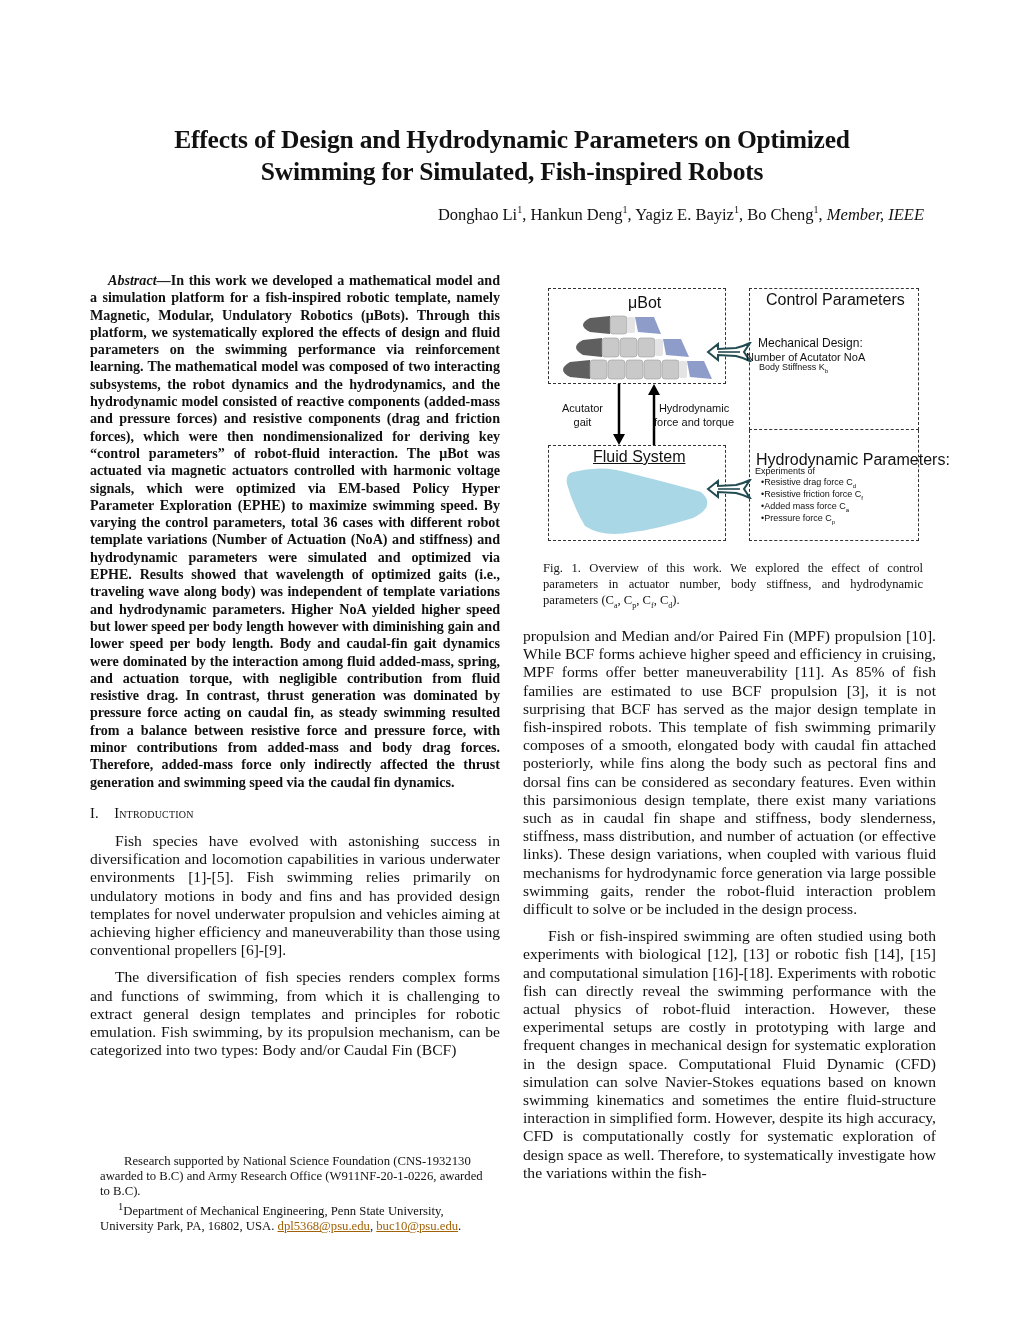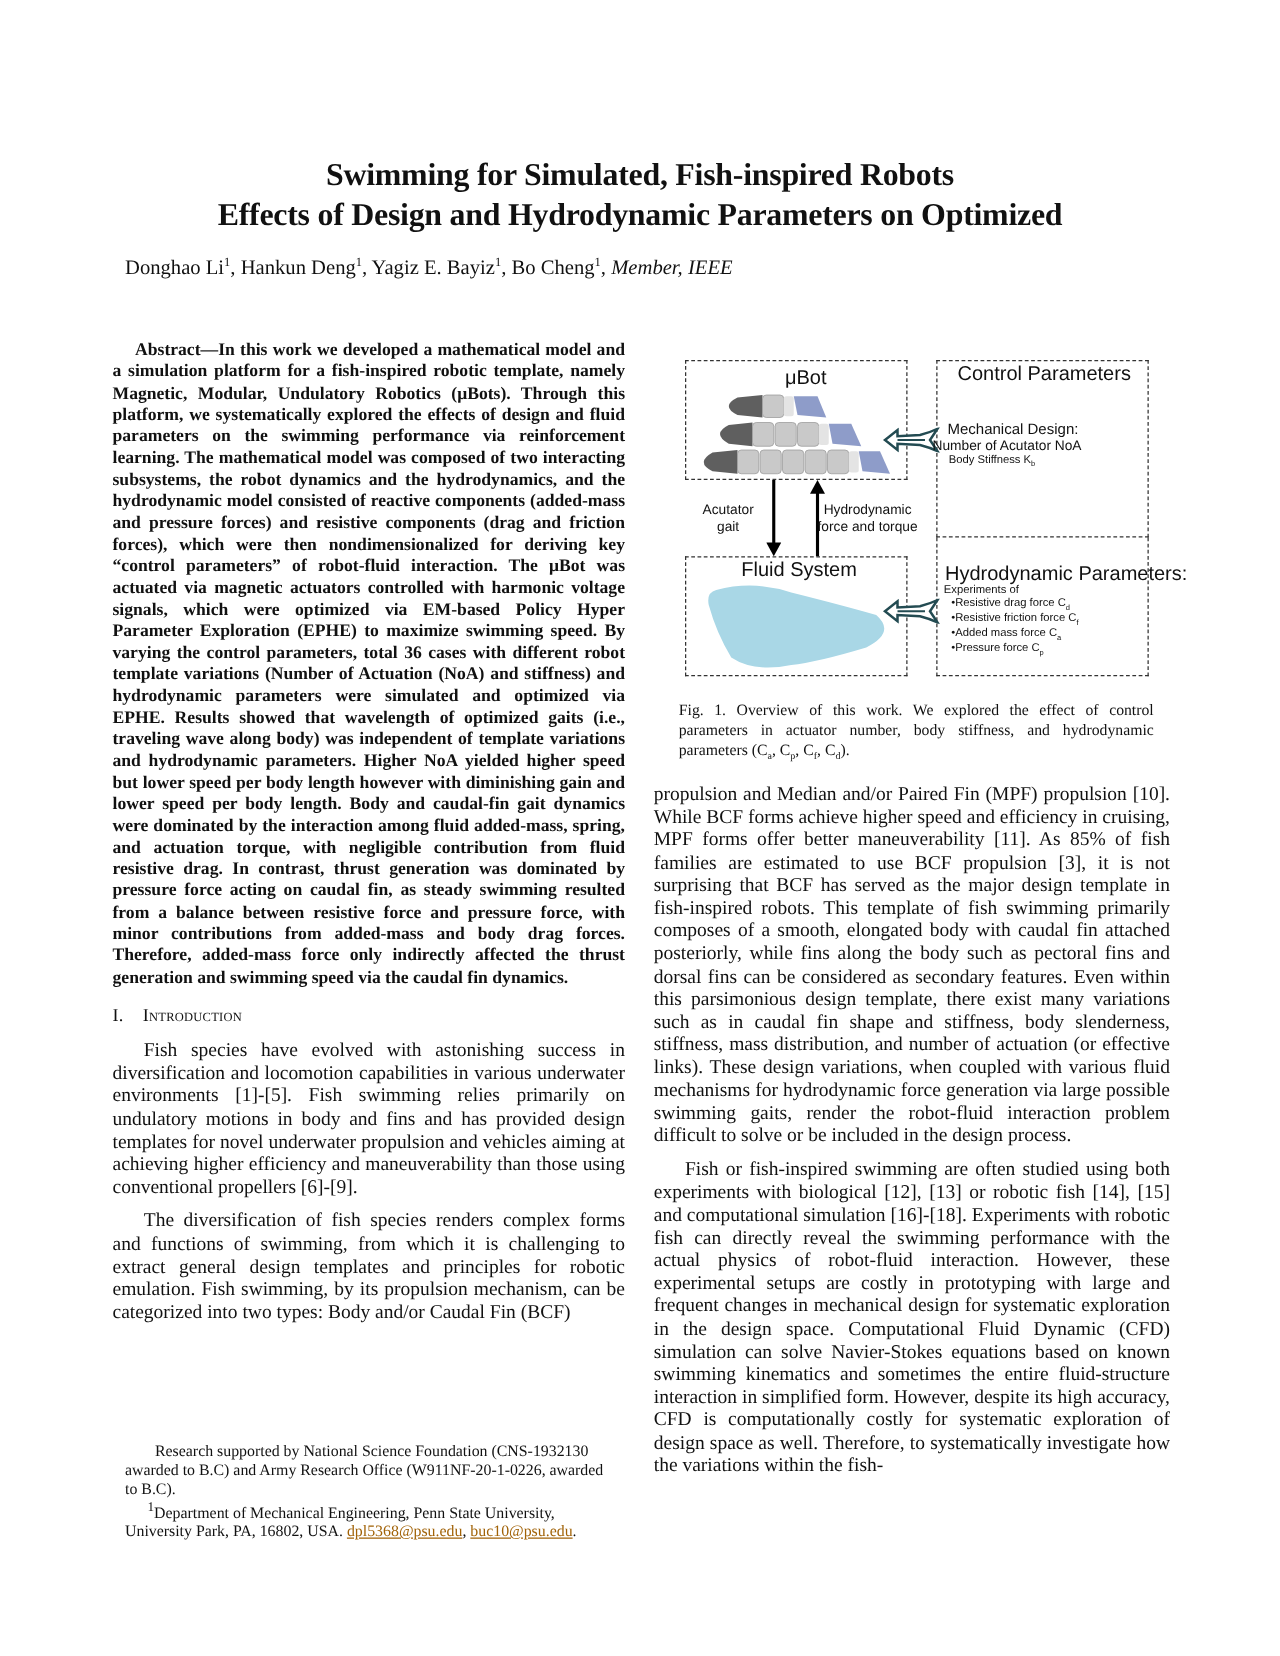--- a/index.html
+++ b/index.html
@@ -1,30 +1,30 @@
 <!DOCTYPE html>
 <html><head>
 <meta charset="utf-8">
 <style>
   html, body { margin: 0; padding: 0; background: #ffffff; }
   body { width: 1024px; height: 1325px; position: relative; overflow: hidden; color: #111; }
 
   #title { position: absolute; left: 100px; top: 124px; width: 824px; text-align: center;
            font-family: "Liberation Serif", serif; font-weight: bold; font-size: 25.5px; line-height: 32px; letter-spacing: -0.2px; }
-  #authors { position: absolute; left: 100px; top: 204px; width: 824px; text-align: left;
+  #authors { position: absolute; left: 100px; top: 204px; width: 824px; text-align: right;
              font-family: "Liberation Serif", serif; font-size: 16.5px; }
   #authors sup { font-size: 10px; }
   #authors .member { font-style: italic; }
 
   .col { position: absolute; font-family: "Liberation Serif", serif; text-align: justify; }
   #left-col { left: 90px; top: 272px; width: 410px; }
   #right-col { left: 523px; top: 627px; width: 413px; }
 
   .abstract { font-weight: bold; font-size: 14.1px; line-height: 17.3px; text-indent: 18px; margin: 0; }
-  .abstract .abs-label { }
+  .abstract .abs-label { font-style: italic; }
   .section-head { font-size: 14.5px; margin: 14px 0 10px 0; letter-spacing: 0.2px; }
   .section-head .sc { font-variant: small-caps; font-size: 14.5px; }
   .body-p { font-size: 15.6px; line-height: 18.2px; text-indent: 25px; margin: 0 0 9px 0; }
   .body-p.noindent { text-indent: 0; }
 
   #footnote { position: absolute; left: 100px; top: 1154px; width: 395px; font-family: "Liberation Serif", serif;
               font-size: 12.7px; line-height: 15px; }
   #footnote p { margin: 0; }
   #footnote .fn1 { text-indent: 24px; }
   #footnote .fn2 { text-indent: 18px; }
@@ -35,22 +35,22 @@
   .fig-text { position: absolute; font-family: "Liberation Sans", sans-serif; color: #111; white-space: nowrap; }
 
   #caption { position: absolute; left: 543px; top: 560px; width: 380px; font-family: "Liberation Serif", serif;
              font-size: 12.6px; line-height: 16px; text-align: justify; }
   #caption sub { font-size: 8px; }
 </style>
 </head>
 <body>
 
 <div id="title">
+  <div>Effects of Design and Hydrodynamic Parameters on Optimized</div>
   <div>Swimming for Simulated, Fish-inspired Robots</div>
-  <div>Effects of Design and Hydrodynamic Parameters on Optimized</div>
 </div>
 
 <div id="authors">
   <span>Donghao Li</span><sup>1</sup>,
   <span>Hankun Deng</span><sup>1</sup>,
   <span>Yagiz E. Bayiz</span><sup>1</sup>,
   <span>Bo Cheng</span><sup>1</sup>,
   <span class="member">Member, IEEE</span>
 </div>
 
@@ -130,21 +130,21 @@
   </svg>
   <div class="fig-text" style="left:22px; top:121px; font-size:11px; text-align:center; line-height:14px;">
     <div>Acutator</div>
     <div>gait</div>
   </div>
   <div class="fig-text" style="left:114px; top:121px; font-size:11px; text-align:center; line-height:14px;">
     <div>Hydrodynamic</div>
     <div>force and torque</div>
   </div>
 
-  <div class="fig-text" style="left:53px; top:168px; font-size:16px;">Fluid System</div>
+  <div class="fig-text" style="left:53px; top:168px; font-size:16px;text-decoration:underline;">Fluid System</div>
   <svg width="150" height="72" style="position:absolute; left:23px; top:186px;">
     <path d="M10 6 Q40 -2 70 8 Q110 18 138 26 Q154 40 130 52 Q90 64 70 66 Q40 72 22 60 Q10 40 4 18 Q2 8 10 6Z" fill="#a9d7e6"></path>
   </svg>
 
   <div class="fig-text" style="left:216px; top:171px; font-size:16px;">Hydrodynamic Parameters:</div>
   <div class="fig-text" style="left:215px; top:186px; font-size:9px;">Experiments of</div>
   <div class="fig-text" style="left:221px; top:197px; font-size:9px;"><span>•Resistive drag force C</span><sub style="font-size:6px;">d</sub></div>
   <div class="fig-text" style="left:221px; top:209px; font-size:9px;"><span>•Resistive friction force C</span><sub style="font-size:6px;">f</sub></div>
   <div class="fig-text" style="left:221px; top:221px; font-size:9px;"><span>•Added mass force C</span><sub style="font-size:6px;">a</sub></div>
   <div class="fig-text" style="left:221px; top:233px; font-size:9px;"><span>•Pressure force C</span><sub style="font-size:6px;">p</sub></div>

